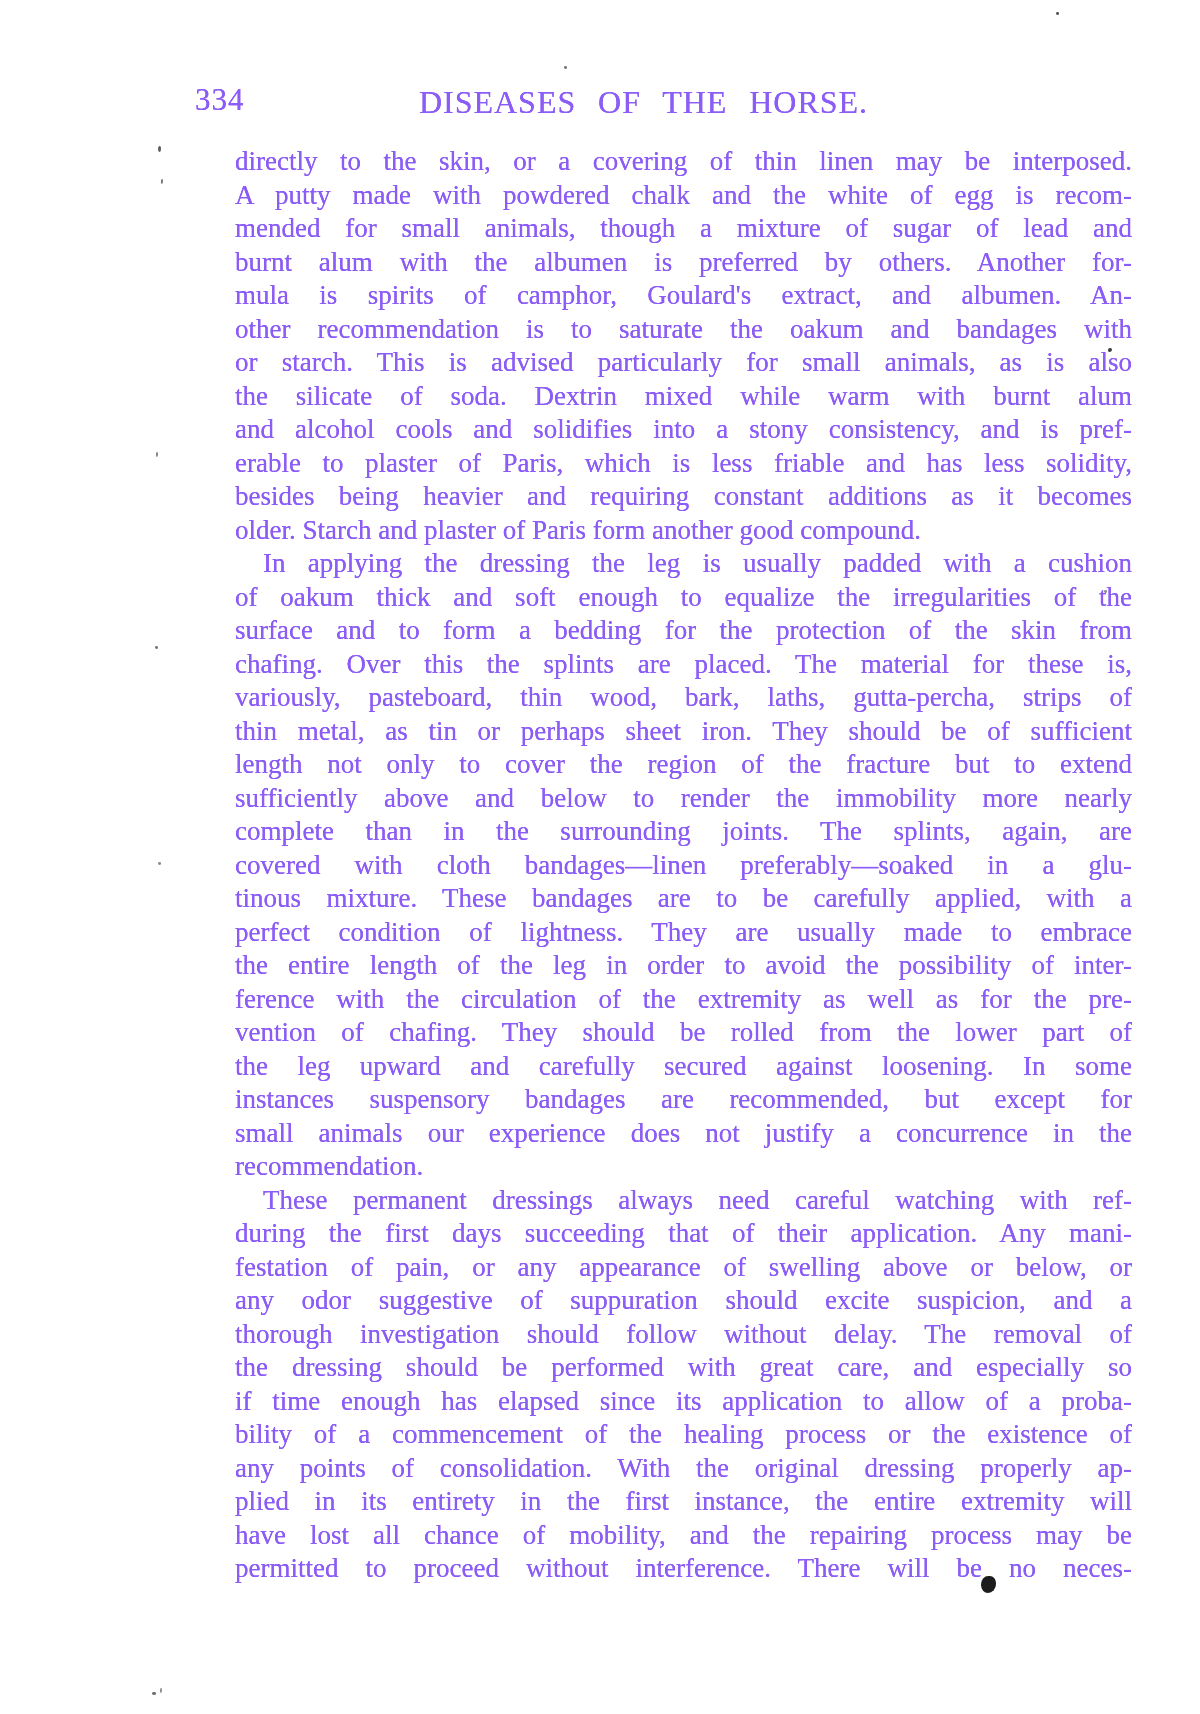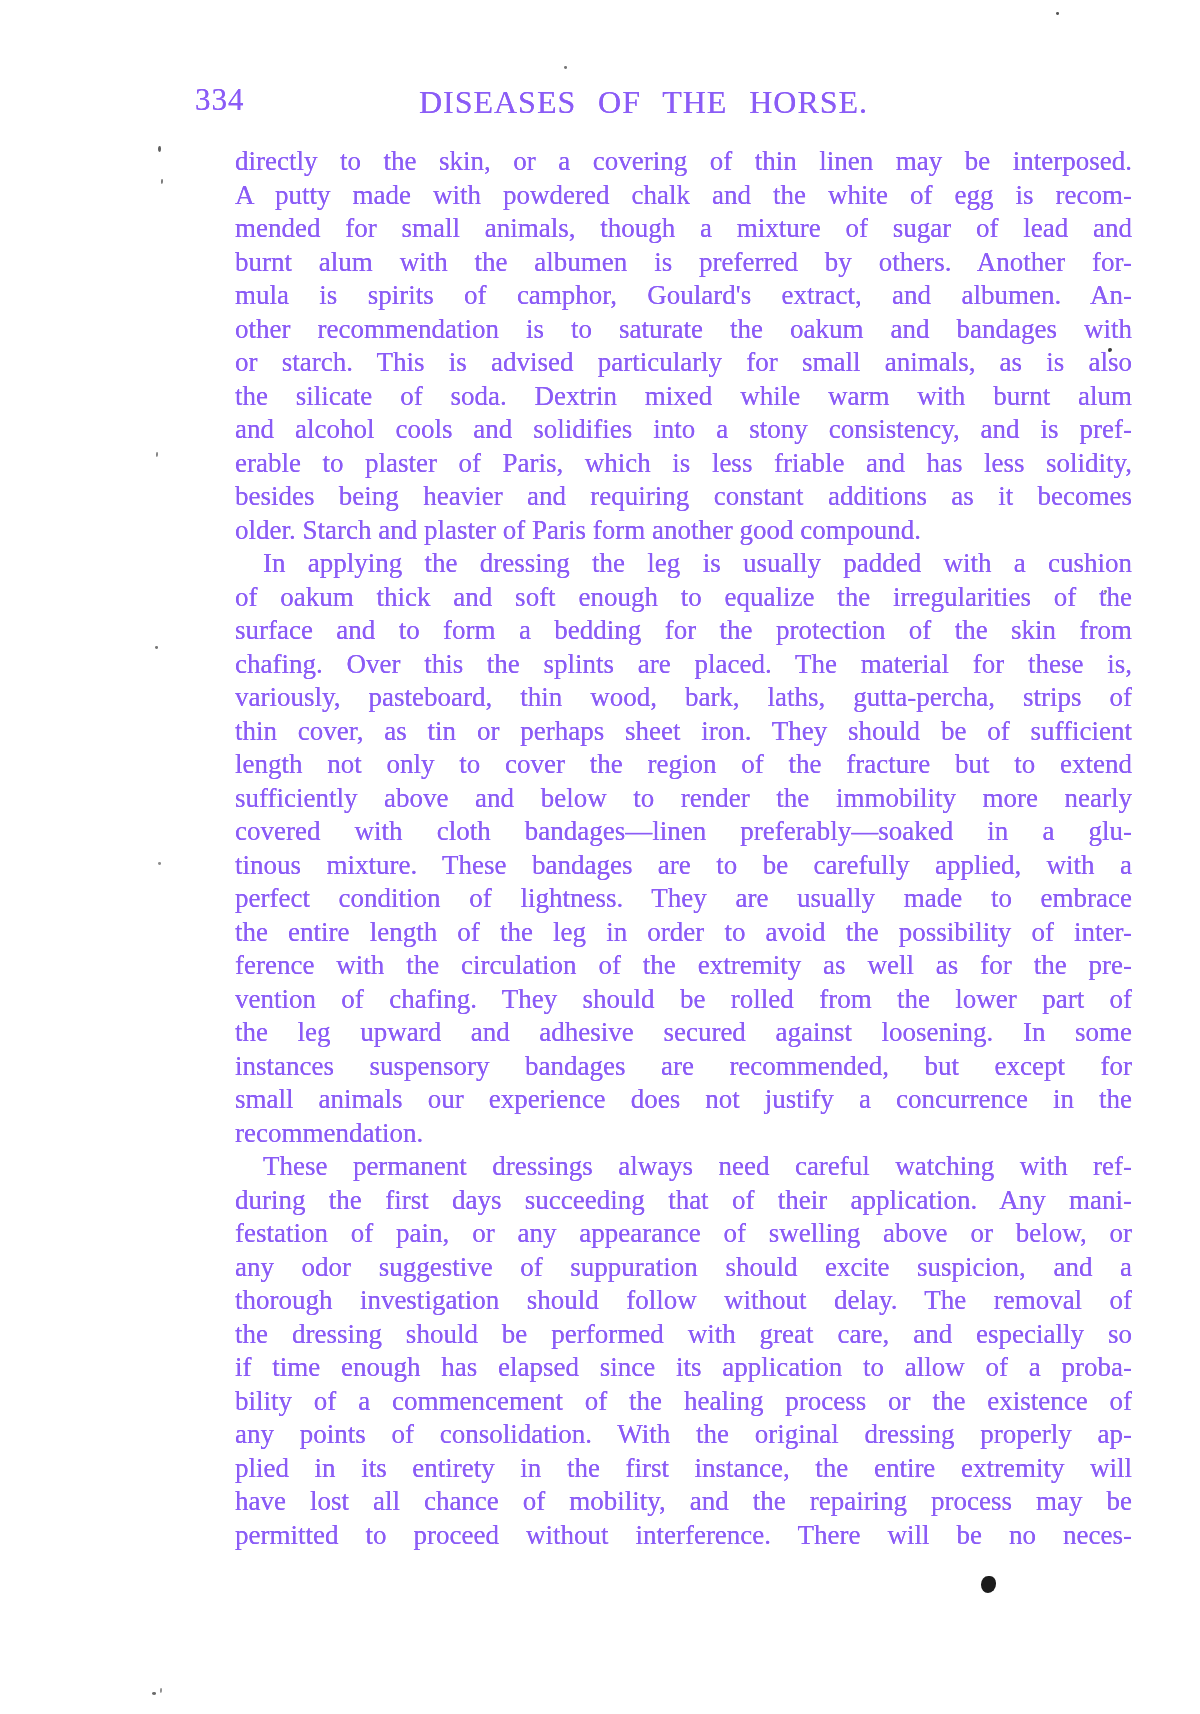--- a/index.html
+++ b/index.html
@@ -79,30 +79,31 @@
       <div class="line">the silicate of soda. Dextrin mixed while warm with burnt alum</div>
       <div class="line">and alcohol cools and solidifies into a stony consistency, and is pref-</div>
       <div class="line">erable to plaster of Paris, which is less friable and has less solidity,</div>
       <div class="line">besides being heavier and requiring constant additions as it becomes</div>
       <div class="line no-j">older. Starch and plaster of Paris form another good compound.</div>
       <div class="line ind">In applying the dressing the leg is usually padded with a cushion</div>
       <div class="line">of oakum thick and soft enough to equalize the irregularities of the</div>
       <div class="line">surface and to form a bedding for the protection of the skin from</div>
       <div class="line">chafing. Over this the splints are placed. The material for these is,</div>
       <div class="line">variously, pasteboard, thin wood, bark, laths, gutta-percha, strips of</div>
-      <div class="line">thin cover, as tin or perhaps sheet iron. They should be of sufficient</div>
+      <div class="line">thin metal, as tin or perhaps sheet iron. They should be of sufficient</div>
       <div class="line">length not only to cover the region of the fracture but to extend</div>
       <div class="line">sufficiently above and below to render the immobility more nearly</div>
+      <div class="line">complete than in the surrounding joints. The splints, again, are</div>
       <div class="line">covered with cloth bandages—linen preferably—soaked in a glu-</div>
       <div class="line">tinous mixture. These bandages are to be carefully applied, with a</div>
       <div class="line">perfect condition of lightness. They are usually made to embrace</div>
       <div class="line">the entire length of the leg in order to avoid the possibility of inter-</div>
       <div class="line">ference with the circulation of the extremity as well as for the pre-</div>
       <div class="line">vention of chafing. They should be rolled from the lower part of</div>
-      <div class="line">the leg upward and adhesive secured against loosening. In some</div>
+      <div class="line">the leg upward and carefully secured against loosening. In some</div>
       <div class="line">instances suspensory bandages are recommended, but except for</div>
       <div class="line">small animals our experience does not justify a concurrence in the</div>
       <div class="line no-j">recommendation.</div>
       <div class="line ind">These permanent dressings always need careful watching with ref-</div>
       <div class="line">during the first days succeeding that of their application. Any mani-</div>
       <div class="line">festation of pain, or any appearance of swelling above or below, or</div>
       <div class="line">any odor suggestive of suppuration should excite suspicion, and a</div>
       <div class="line">thorough investigation should follow without delay. The removal of</div>
       <div class="line">the dressing should be performed with great care, and especially so</div>
       <div class="line">if time enough has elapsed since its application to allow of a proba-</div>

